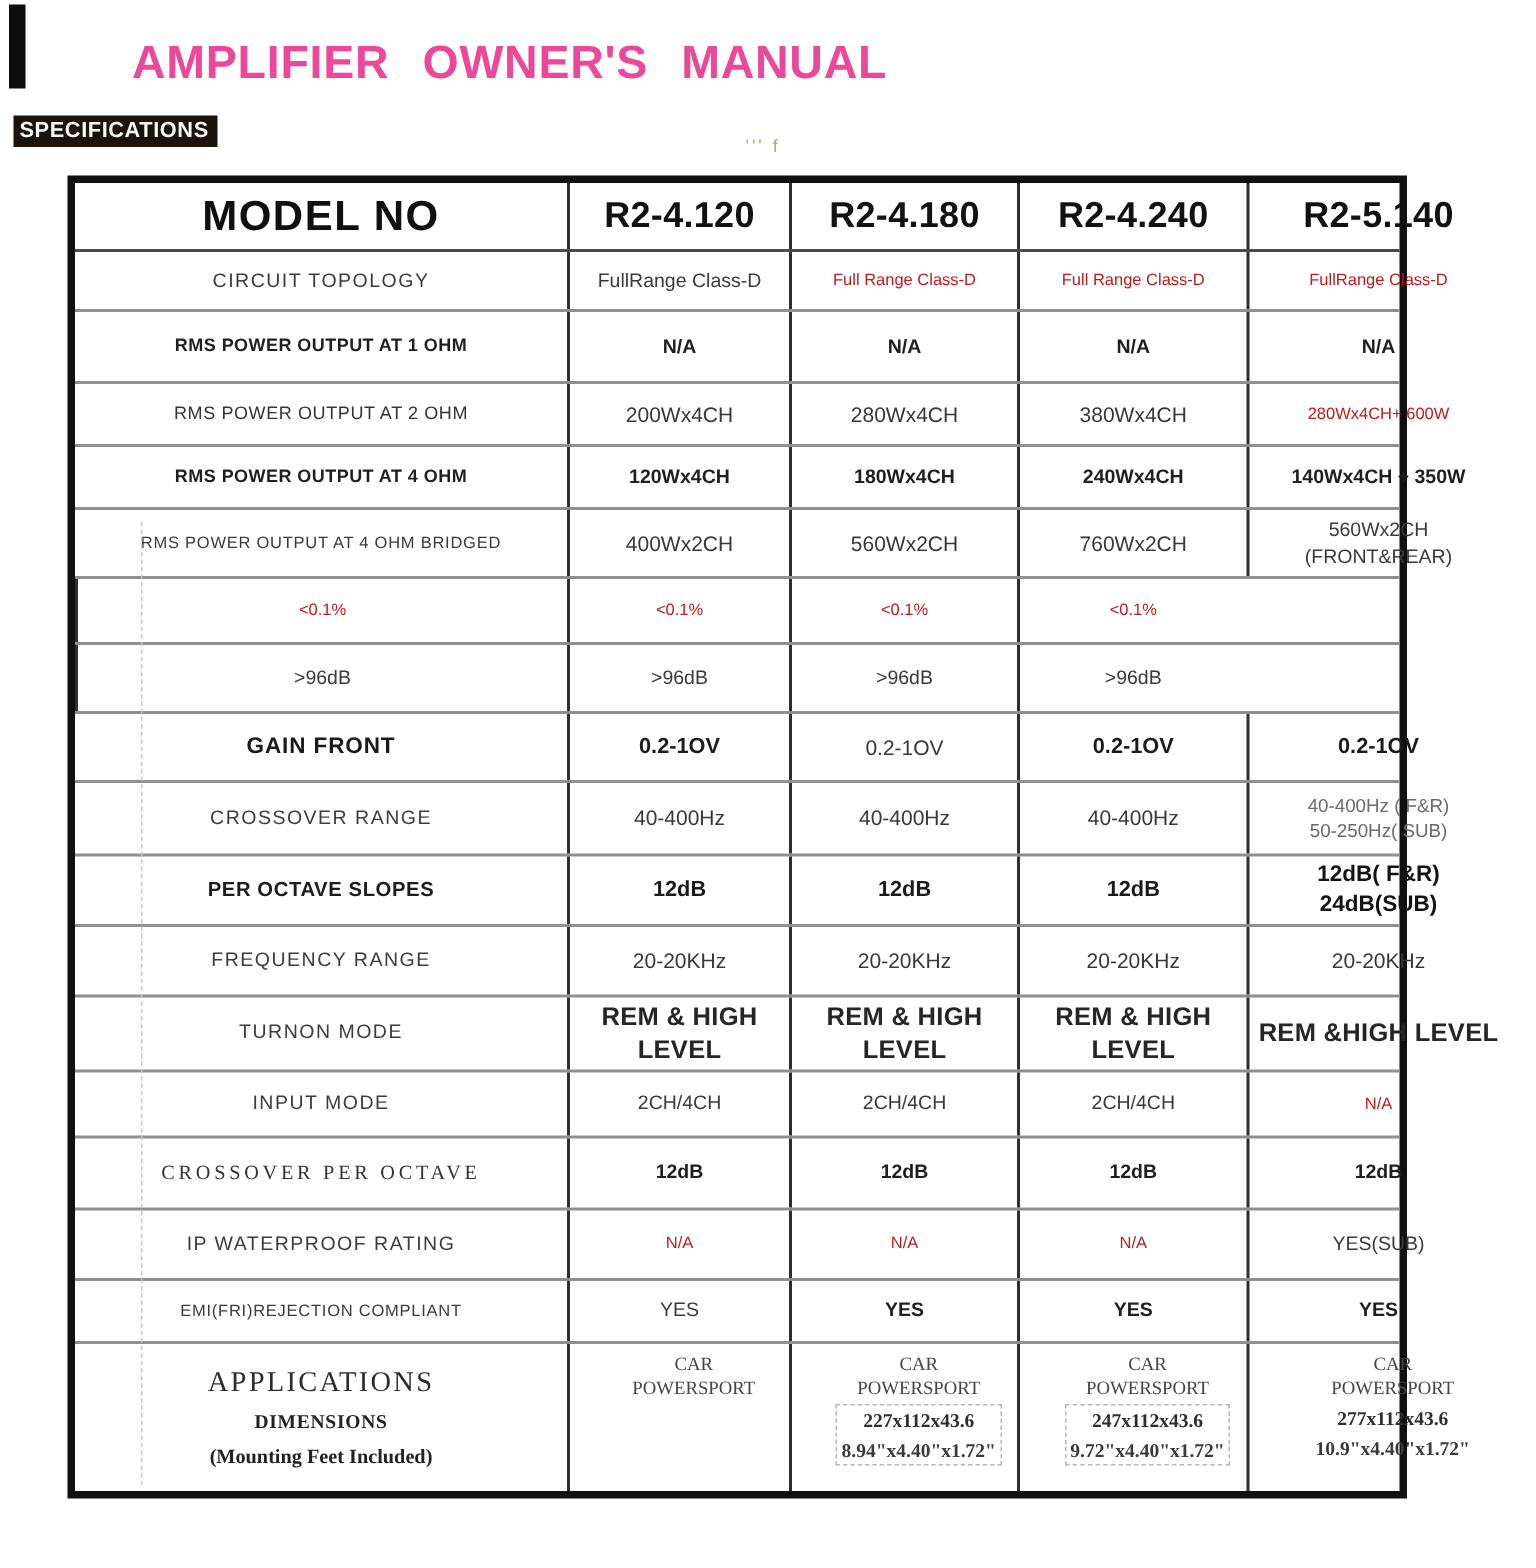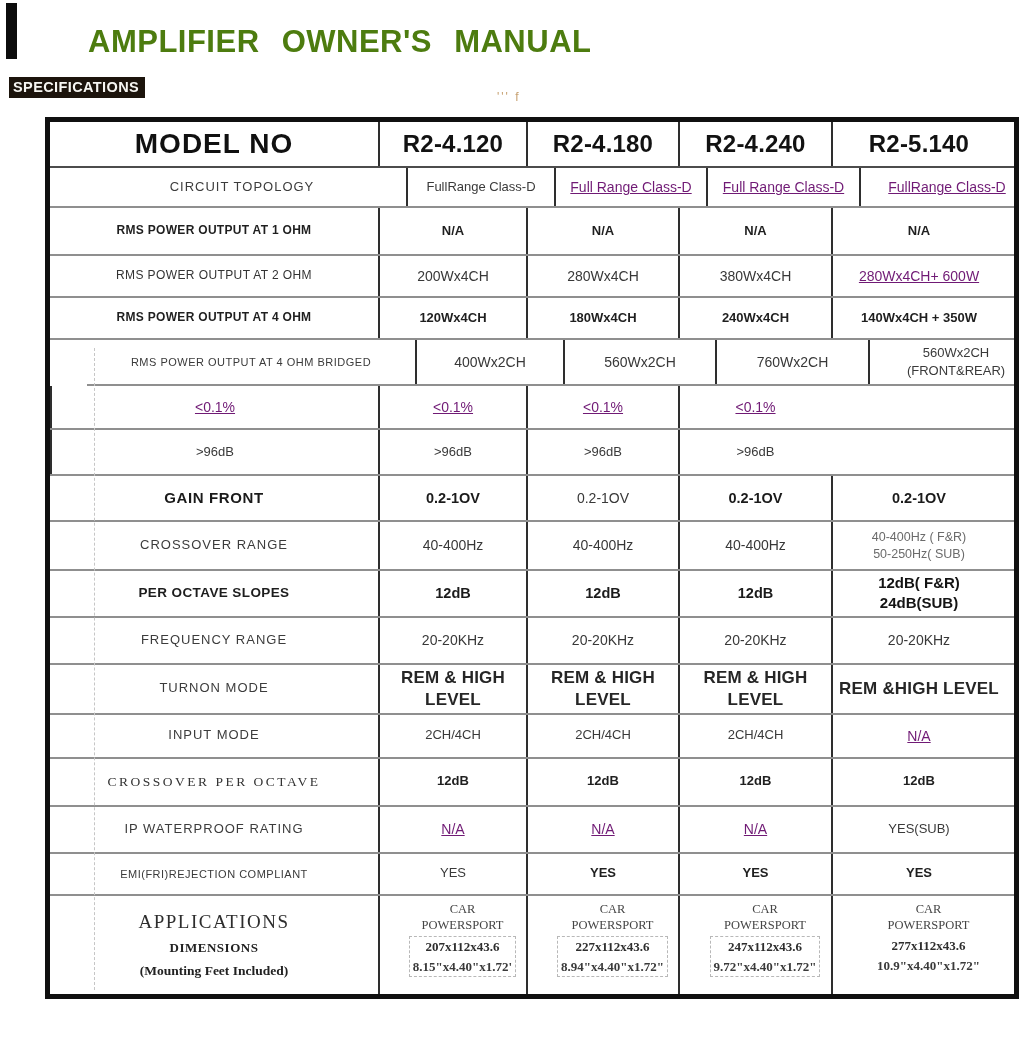--- a/index.html
+++ b/index.html
@@ -3,31 +3,31 @@
 <meta charset="utf-8">
 <style>
   html,body { margin:0; padding:0; }
   body {
     width:1024px; height:1045px; background:#ffffff; position:relative;
     font-family:"Liberation Sans", sans-serif; color:#2b2b2b; overflow:hidden;
   }
   .topbar-left { position:absolute; left:6px; top:3px; width:11px; height:56px; background:#0c0c0c; }
   .page-title {
     position:absolute; left:88px; top:24px; font-size:31px; font-weight:bold;
-    color:#4d7c0f; word-spacing:13px; letter-spacing:0.5px; white-space:nowrap;
+    color:#ec4899; word-spacing:13px; letter-spacing:0.5px; white-space:nowrap;
   }
   .section-badge {
     position:absolute; left:9px; top:77px; background:#1c140c; color:#f7f6f2;
     font-size:14.5px; font-weight:bold; padding:2px 6px 3px 4px; letter-spacing:0.4px;
   }
   .artifact-mark {
     position:absolute; left:497px; top:90px; color:#c7a171; font-size:12px; letter-spacing:2px;
   }
   .spec-table {
-    position:absolute; left:45px; top:117px; width:974px;
+    position:absolute; left:45px; top:117px; width:893px;
     border:5px solid #101010; background:#fff; box-sizing:border-box;
   }
   .dash-line {
     position:absolute; left:44px; top:226px; bottom:4px;
     border-left:1px dashed #c6c6c6; pointer-events:none;
   }
   .trow {
     display:grid; grid-template-columns:328px 148px 152px 153px 174px;
     border-bottom:2px solid #8f8f8f; box-sizing:border-box;
   }
@@ -50,21 +50,21 @@
   .Lb15{ font-size:15px;  color:#1a1a1a; font-weight:bold; letter-spacing:0.6px; }
   .Lserif { font-family:"Liberation Serif", serif; font-size:13.5px; color:#333; letter-spacing:2.5px; }
 
   
   .v13 { font-size:13px;   color:#3a3a3a; }
   .v14 { font-size:14px;   color:#383838; }
   .b13 { font-size:13px;   color:#1f1f1f; font-weight:bold; }
   .b14 { font-size:14.5px; color:#1b1b1b; font-weight:bold; }
   .b15 { font-size:15px;   color:#141414; font-weight:bold; }
   .g12 { font-size:12.5px; color:#6b6b6b; }
-  .g13 { font-size:14px;   color:#701a75;text-decoration:underline; }
+  .g13 { font-size:11px;   color:#b91c1c; }
   .sb12{ font-size:17px; color:#262626; font-weight:bold; letter-spacing:0.2px; }
   .pre { white-space:pre-line; line-height:1.35; }
 
   
   .apps .lblcell { flex-direction:column; gap:5px; }
   .app-l1 { font-size:19px; color:#2d2d2d; letter-spacing:1.5px; }
   .app-l2 { font-size:13px; color:#222; font-weight:bold; letter-spacing:0.5px; }
   .app-l3 { font-size:13.5px; color:#222; font-weight:bold; }
   .apps .vcell { flex-direction:column; justify-content:flex-start; padding-top:5px;padding-left:23px; }
   .app-v1 { font-size:12.5px; color:#454545; line-height:1.3; white-space:pre-line; }
@@ -83,21 +83,21 @@
 
 <div class="spec-table" id="spec-table">
   <div class="dash-line"></div>
 <div class="trow hdr" style="min-height: 46px;">
       <div class="tcell lblcell">MODEL NO</div>
       <div class="tcell vcell">R2-4.120</div>
       <div class="tcell vcell">R2-4.180</div>
       <div class="tcell vcell">R2-4.240</div>
       <div class="tcell vcell">R2-5.140</div>
     </div>
-    <div class="trow" style="min-height: 40px; padding-left: 28px;">
+    <div class="trow" style="min-height: 40px;">
       <div class="tcell lblcell L13">CIRCUIT TOPOLOGY</div>
       <div class="tcell vcell v13">FullRange Class-D</div>
       <div class="tcell vcell g13">Full Range Class-D</div>
       <div class="tcell vcell g13">Full Range Class-D</div>
       <div class="tcell vcell g13">FullRange Class-D</div>
     </div>
     <div class="trow" style="min-height: 48px;">
       <div class="tcell lblcell Lb12">RMS POWER OUTPUT AT 1 OHM</div>
       <div class="tcell vcell b13">N/A</div>
       <div class="tcell vcell b13">N/A</div>
@@ -111,21 +111,21 @@
       <div class="tcell vcell v14">380Wx4CH</div>
       <div class="tcell vcell g13">280Wx4CH+ 600W</div>
     </div>
     <div class="trow" style="min-height: 42px;">
       <div class="tcell lblcell Lb12">RMS POWER OUTPUT AT 4 OHM</div>
       <div class="tcell vcell b13">120Wx4CH</div>
       <div class="tcell vcell b13">180Wx4CH</div>
       <div class="tcell vcell b13">240Wx4CH</div>
       <div class="tcell vcell b13">140Wx4CH + 350W</div>
     </div>
-    <div class="trow" style="min-height: 46px; margin-left: 37px;">
+    <div class="trow" style="min-height: 46px;">
       <div class="tcell lblcell L11">RMS POWER OUTPUT AT 4 OHM BRIDGED</div>
       <div class="tcell vcell v14">400Wx2CH</div>
       <div class="tcell vcell v14">560Wx2CH</div>
       <div class="tcell vcell v14">760Wx2CH</div>
       <div class="tcell vcell v13 pre">560Wx2CH
 (FRONT&amp;REAR)</div>
     </div>
     <div class="trow" style="min-height: 44px;">
       <div class="tcell vcell g13">&lt;0.1%</div>
       <div class="tcell vcell g13">&lt;0.1%</div>
@@ -205,24 +205,20 @@
     </div>
     <div class="trow apps" style="min-height: 98px;">
       <div class="tcell lblcell">
         <div class="app-l1">APPLICATIONS</div>
         <div class="app-l2">DIMENSIONS</div>
         <div class="app-l3">(Mounting Feet Included)</div>
       </div>
       <div class="tcell vcell">
         <div class="app-v1">CAR
 POWERSPORT</div>
-        <div class="dim-box dashed">
-          <div class="dim-mm">207x112x43.6</div>
-          <div class="dim-inch">8.15"x4.40"x1.72'</div>
-        </div>
       </div>
       <div class="tcell vcell">
         <div class="app-v1">CAR
 POWERSPORT</div>
         <div class="dim-box dashed">
           <div class="dim-mm">227x112x43.6</div>
           <div class="dim-inch">8.94"x4.40"x1.72"</div>
         </div>
       </div>
       <div class="tcell vcell">

